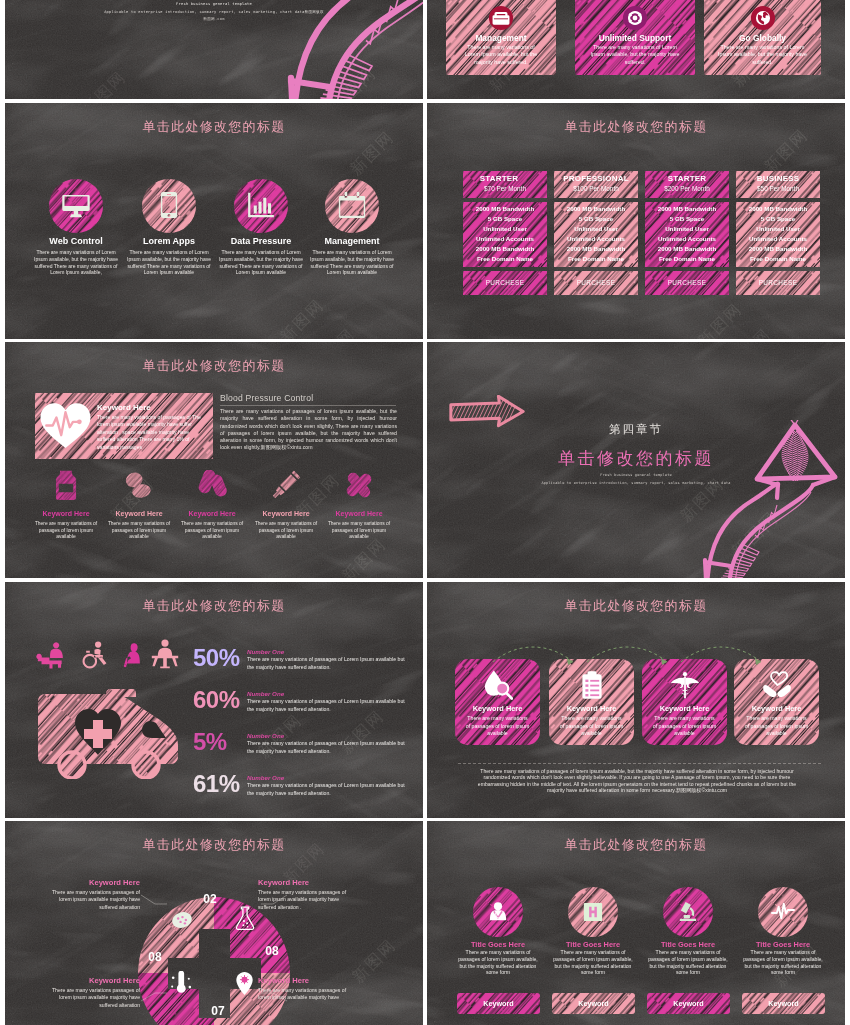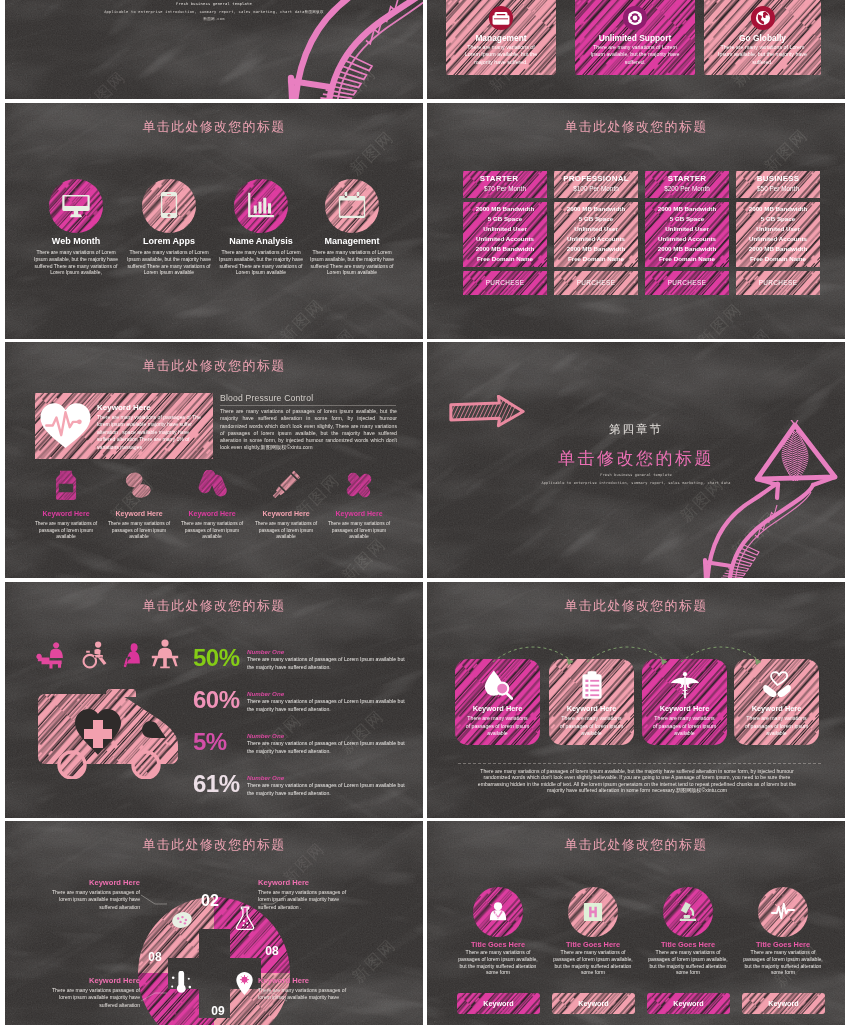--- a/index.html
+++ b/index.html
@@ -582,21 +582,21 @@
       <div style="position:absolute;left:71px;top:60px;width:0"></div>
       <svg width="58" height="58" viewBox="-30 -30 60 60" style="position:absolute;left:42px;top:74px">
         <circle cx="0" cy="0" r="28" fill="url(#scrM)"></circle>
       </svg>
       <svg width="28" height="28" viewBox="0 0 100 100" style="position:absolute;left:57px;top:88px">
         <g fill="#e8f0e4">
           <path d="M6 14 h88 a5 5 0 0 1 5 5 v47 a5 5 0 0 1 -5 5 h-88 a5 5 0 0 1 -5 -5 v-47 a5 5 0 0 1 5 -5 z M9 20 h82 v34 h-82 z" fill-rule="evenodd"></path>
           <path d="M42 71 h16 v12 h-16 z M28 94 l5 -11 h34 l5 11 z"></path>
         </g>
       </svg>
-      <div style="position:absolute;left:16px;top:133px;width:110px;text-align:center;color:#fff;font-size:9px;font-weight:700">Web Month</div>
+      <div style="position:absolute;left:16px;top:133px;width:110px;text-align:center;color:#fff;font-size:9px;font-weight:700">Web Control</div>
       <div style="position:absolute;left:27px;top:146px;width:88px;text-align:center;color:#e9e6e2;font-size:5px;line-height:6.8px">There are many variations of Lorem Ipsum available, but the majority have suffered  There are many variations of Lorem Ipsum available,</div>
       <div style="position:absolute;left:164px;top:60px;width:0"></div>
       <svg width="58" height="58" viewBox="-30 -30 60 60" style="position:absolute;left:135px;top:74px">
         <circle cx="0" cy="0" r="28" fill="url(#scrP)"></circle>
       </svg>
       <svg width="28" height="28" viewBox="0 0 100 100" style="position:absolute;left:150px;top:88px">
         <g fill="#e8f0e4">
           <path d="M29 4 h42 a8 8 0 0 1 8 8 v76 a8 8 0 0 1 -8 8 h-42 a8 8 0 0 1 -8 -8 v-76 a8 8 0 0 1 8 -8 z M26 19 h48 v60 h-48 z M43 11 h14 v3 h-14 z M50 82 a5.5 5.5 0 1 0 0.1 0 z" fill-rule="evenodd"></path>
         </g>
       </svg>
@@ -604,21 +604,21 @@
       <div style="position:absolute;left:120px;top:146px;width:88px;text-align:center;color:#e9e6e2;font-size:5px;line-height:6.8px">There are many variations of Lorem Ipsum available, but the majority have suffered  There are many variations of Lorem Ipsum available</div>
       <div style="position:absolute;left:256px;top:60px;width:0"></div>
       <svg width="58" height="58" viewBox="-30 -30 60 60" style="position:absolute;left:227px;top:74px">
         <circle cx="0" cy="0" r="28" fill="url(#scrM)"></circle>
       </svg>
       <svg width="28" height="28" viewBox="0 0 100 100" style="position:absolute;left:242px;top:88px">
         <g fill="#e8f0e4">
           <path d="M4 6 h8 v80 h84 v8 h-92 z M24 52 h11 v28 h-11 z M41 38 h11 v42 h-11 z M58 24 h11 v56 h-11 z M75 44 h11 v36 h-11 z"></path>
         </g>
       </svg>
-      <div style="position:absolute;left:201px;top:133px;width:110px;text-align:center;color:#fff;font-size:9px;font-weight:700">Name Analysis</div>
+      <div style="position:absolute;left:201px;top:133px;width:110px;text-align:center;color:#fff;font-size:9px;font-weight:700">Data Pressure</div>
       <div style="position:absolute;left:212px;top:146px;width:88px;text-align:center;color:#e9e6e2;font-size:5px;line-height:6.8px">There are many variations of Lorem Ipsum available, but the majority have suffered  There are many variations of Lorem Ipsum available</div>
       <div style="position:absolute;left:347px;top:60px;width:0"></div>
       <svg width="58" height="58" viewBox="-30 -30 60 60" style="position:absolute;left:318px;top:74px">
         <circle cx="0" cy="0" r="28" fill="url(#scrP)"></circle>
       </svg>
       <svg width="28" height="28" viewBox="0 0 100 100" style="position:absolute;left:333px;top:88px">
         <g fill="#e8f0e4">
           <path d="M8 18 h84 a5 5 0 0 1 5 5 v68 a5 5 0 0 1 -5 5 h-84 a5 5 0 0 1 -5 -5 v-68 a5 5 0 0 1 5 -5 z M8 34 h84 v54 h-84 z M24 4 h9 v20 h-9 z M67 4 h9 v20 h-9 z" fill-rule="evenodd"></path>
         </g>
       </svg>
@@ -923,21 +923,21 @@
         </defs>
 <g clip-path="url(#ambclip)">
           <rect width="146" height="92" fill="url(#scrP)"></rect>
         </g>
 <circle cx="36" cy="78" r="13" fill="none" stroke="#f2a0ae" stroke-width="3.4"></circle>
 <circle cx="110" cy="78" r="13" fill="none" stroke="#f2a0ae" stroke-width="3.4"></circle>
 <path d="M53 22 C 45 22 39 28 39 36 C 39 48 58 62 62 68 C 66 62 85 48 85 36 C 85 28 79 22 71 22 C 67 22 64 24 62 27 C 60 24 57 22 53 22 Z" fill="#2f2b2a"></path>
 <path d="M57 33 h10 v9 h9 v10 h-9 v9 h-10 v-9 h-9 v-10 h9 z" fill="#f2a0ae"></path>
 <path d="M114 34 C 110 34 106 38 106 43 C 106 48 110 51 116 51 L 130 51 L 120 36 C 118 35 116 34 114 34 Z" fill="#2f2b2a"></path>
 </svg>
-      <div style="position:absolute;left:188px;top:64px;width:50px;text-align:left;color:#84cc16;font-size:24px;font-weight:700;line-height:24px;letter-spacing:-0.5px;font-family:'Liberation Sans',sans-serif">50%</div>
+      <div style="position:absolute;left:188px;top:64px;width:50px;text-align:left;color:#c4b5fd;font-size:24px;font-weight:700;line-height:24px;letter-spacing:-0.5px;font-family:'Liberation Sans',sans-serif">50%</div>
       <div style="position:absolute;left:242px;top:66px;color:#d9499f;font-size:6.2px;font-weight:700;font-style:italic">Number One</div>
       <div style="position:absolute;left:242px;top:74px;width:162px;color:#eceae7;font-size:5.2px;line-height:7.8px">There are many variations of passages of Lorem Ipsum available but the majority have suffered alteration.</div>
       <div style="position:absolute;left:188px;top:106px;width:50px;text-align:left;color:#f093b8;font-size:24px;font-weight:700;line-height:24px;letter-spacing:-0.5px;font-family:'Liberation Sans',sans-serif">60%</div>
       <div style="position:absolute;left:242px;top:108px;color:#d9499f;font-size:6.2px;font-weight:700;font-style:italic">Number One</div>
       <div style="position:absolute;left:242px;top:116px;width:162px;color:#eceae7;font-size:5.2px;line-height:7.8px">There are many variations of passages of Lorem Ipsum available but the majority have suffered alteration.</div>
       <div style="position:absolute;left:188px;top:148px;width:50px;text-align:left;color:#d44fa8;font-size:24px;font-weight:700;line-height:24px;letter-spacing:-0.5px;font-family:'Liberation Sans',sans-serif">5%</div>
       <div style="position:absolute;left:242px;top:150px;color:#d9499f;font-size:6.2px;font-weight:700;font-style:italic">Number One</div>
       <div style="position:absolute;left:242px;top:158px;width:162px;color:#eceae7;font-size:5.2px;line-height:7.8px">There are many variations of passages of Lorem Ipsum available but the majority have suffered alteration.</div>
       <div style="position:absolute;left:188px;top:190px;width:50px;text-align:left;color:#ecdfe6;font-size:24px;font-weight:700;line-height:24px;letter-spacing:-0.5px;font-family:'Liberation Sans',sans-serif">61%</div>
       <div style="position:absolute;left:242px;top:192px;color:#d9499f;font-size:6.2px;font-weight:700;font-style:italic">Number One</div>
@@ -1121,23 +1121,23 @@
         </g>
       </svg>
       <svg width="23" height="25" viewBox="0 0 100 110" style="position:absolute;left:228px;top:150px">
         <path d="M50 4 C 30 4 14 20 14 40 C 14 68 50 106 50 106 C 50 106 86 68 86 40 C 86 20 70 4 50 4 Z" fill="#fff"></path>
         <g fill="#e2479d">
           <circle cx="50" cy="38" r="13"></circle>
           <path d="M50 18 v40 M30 38 h40 M36 24 l28 28 M64 24 l-28 28" stroke="#e2479d" stroke-width="4"></path>
         </g>
       </svg>
       <div style="position:absolute;left:135px;top:129px;width:30px;text-align:center;color:#fff;font-size:12px;font-weight:700">08</div>
-      <div style="position:absolute;left:190px;top:71px;width:30px;text-align:center;color:#fff;font-size:16px;font-weight:700">02</div>
+      <div style="position:absolute;left:190px;top:71px;width:30px;text-align:center;color:#fff;font-size:12px;font-weight:700">02</div>
       <div style="position:absolute;left:252px;top:123px;width:30px;text-align:center;color:#fff;font-size:12px;font-weight:700">08</div>
-      <div style="position:absolute;left:198px;top:183px;width:30px;text-align:center;color:#fff;font-size:12px;font-weight:700">09</div>
+      <div style="position:absolute;left:198px;top:183px;width:30px;text-align:center;color:#fff;font-size:12px;font-weight:700">07</div>
       <div style="position:absolute;left:39px;top:57px;width:96px;text-align:right;color:#ee6fb0;font-size:7.6px;font-weight:700">Keyword Here</div>
       <div style="position:absolute;left:39px;top:68px;width:96px;text-align:right;color:#e9e5e1;font-size:5.1px;line-height:7.3px">There are many variations passages of lorem ipsum available  majority have suffered alteration</div>
       <div style="position:absolute;left:253px;top:57px;width:96px;text-align:left;color:#ee6fb0;font-size:7.6px;font-weight:700">Keyword Here</div>
       <div style="position:absolute;left:253px;top:68px;width:96px;text-align:left;color:#e9e5e1;font-size:5.1px;line-height:7.3px">There are many variations passages of lorem ipsum available  majority have suffered alteration .</div>
       <div style="position:absolute;left:39px;top:155px;width:96px;text-align:right;color:#ee6fb0;font-size:7.6px;font-weight:700">Keyword Here</div>
       <div style="position:absolute;left:39px;top:166px;width:96px;text-align:right;color:#e9e5e1;font-size:5.1px;line-height:7.3px">There are many variations passages of lorem ipsum available  majority have suffered alteration</div>
       <div style="position:absolute;left:253px;top:155px;width:96px;text-align:left;color:#ee6fb0;font-size:7.6px;font-weight:700">Keyword Here</div>
       <div style="position:absolute;left:253px;top:166px;width:96px;text-align:left;color:#e9e5e1;font-size:5.1px;line-height:7.3px">There are many variations passages of lorem ipsum available  majority have</div>
       <svg width="418" height="236" viewBox="0 0 418 236" style="position:absolute;left:0;top:0">
 <g stroke="rgba(232,228,224,.55)" stroke-width="0.7" fill="none">

